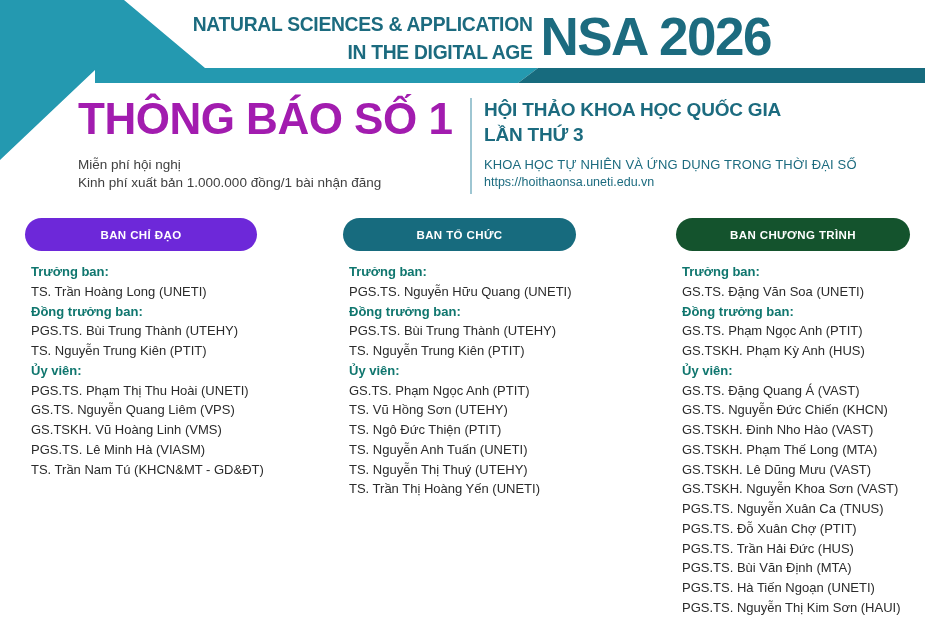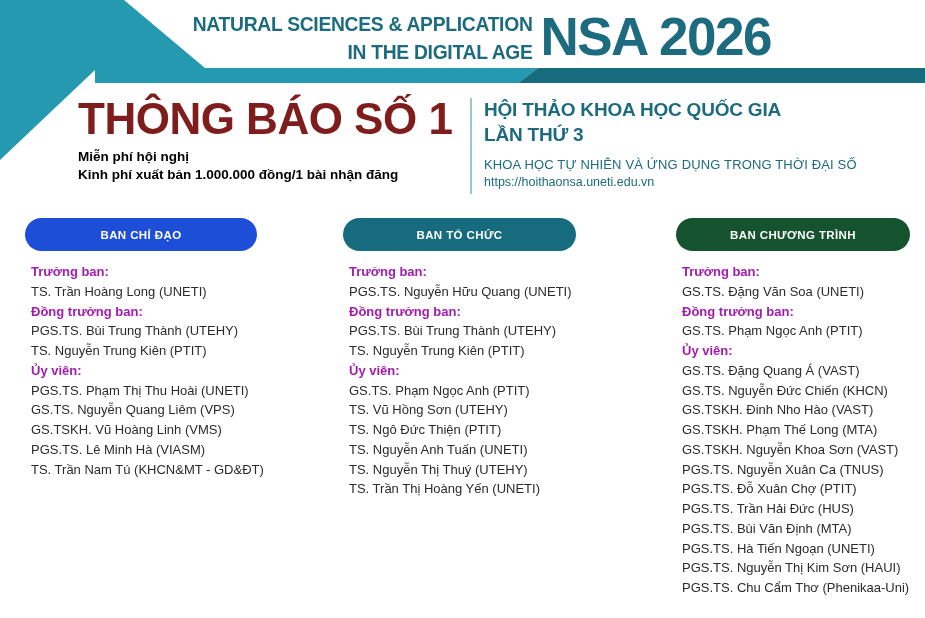--- a/index.html
+++ b/index.html
@@ -94,34 +94,33 @@
     width: 925px;
     height: 105px;
   }
   .title-left {
     position: absolute;
     left: 78px;
     top: 0;
     width: 390px;
   }
   .thong-bao {
-    color: #7f1d1d;
+    color: #a21caf;
     font-size: 44px;
     font-weight: bold;
     letter-spacing: -0.5px;
     line-height: 1.05;
     white-space: nowrap;
   }
   .sub-left {
-    margin-top: 6px;
-    color: #000000;
+    margin-top: 14px;
+    color: #404040;
     font-size: 13.5px;
     line-height: 1.32;
     white-space: nowrap;
-    font-weight: bold;
   }
 
   .title-divider {
     position: absolute;
     left: 470px;
     top: 2px;
     width: 2px;
     height: 96px;
     background: #9ec6d2;
   }
@@ -176,30 +175,30 @@
     border-radius: 17px;
     display: flex;
     align-items: center;
     justify-content: center;
     color: #ffffff;
     font-size: 11.5px;
     font-weight: bold;
     letter-spacing: 0.4px;
     white-space: nowrap;
   }
-  .badge-1 { width: 232px; background: #1d4ed8; }
+  .badge-1 { width: 232px; background: #6d28d9; }
   .badge-2 { width: 233px; background: #176b7e; }
   .badge-3 { width: 234px; background: #14532d; }
 
   .col-body {
     margin-top: 11px;
     padding-left: 6px;
   }
   .grp-label {
-    color: #a21caf;
+    color: #0f766e;
     font-size: 13px;
     font-weight: bold;
     line-height: 1.52;
     white-space: nowrap;
   }
   .grp-item {
     color: #2b2b2b;
     font-size: 13px;
     line-height: 1.52;
     white-space: nowrap;
@@ -280,25 +279,27 @@
       </div>
     </div>
 
     <div class="col col-3">
       <div class="badge badge-3">BAN CHƯƠNG TRÌNH</div>
       <div class="col-body">
         <div class="grp-label">Trưởng ban:</div>
         <div class="grp-item">GS.TS. Đặng Văn Soa (UNETI)</div>
         <div class="grp-label">Đồng trưởng ban:</div>
         <div class="grp-item">GS.TS. Phạm Ngọc Anh (PTIT)</div>
+        <div class="grp-item">GS.TSKH. Phạm Kỳ Anh (HUS)</div>
         <div class="grp-label">Ủy viên:</div>
         <div class="grp-item">GS.TS. Đặng Quang Á (VAST)</div>
         <div class="grp-item">GS.TS. Nguyễn Đức Chiến (KHCN)</div>
         <div class="grp-item">GS.TSKH. Đinh Nho Hào (VAST)</div>
         <div class="grp-item">GS.TSKH. Phạm Thế Long (MTA)</div>
+        <div class="grp-item">GS.TSKH. Lê Dũng Mưu (VAST)</div>
         <div class="grp-item">GS.TSKH. Nguyễn Khoa Sơn (VAST)</div>
         <div class="grp-item">PGS.TS. Nguyễn Xuân Ca (TNUS)</div>
         <div class="grp-item">PGS.TS. Đỗ Xuân Chợ (PTIT)</div>
         <div class="grp-item">PGS.TS. Trần Hải Đức (HUS)</div>
         <div class="grp-item">PGS.TS. Bùi Văn Định (MTA)</div>
         <div class="grp-item">PGS.TS. Hà Tiến Ngoạn (UNETI)</div>
         <div class="grp-item">PGS.TS. Nguyễn Thị Kim Sơn (HAUI)</div>
         <div class="grp-item">PGS.TS. Chu Cẩm Thơ (Phenikaa-Uni)</div>
 
       </div>

